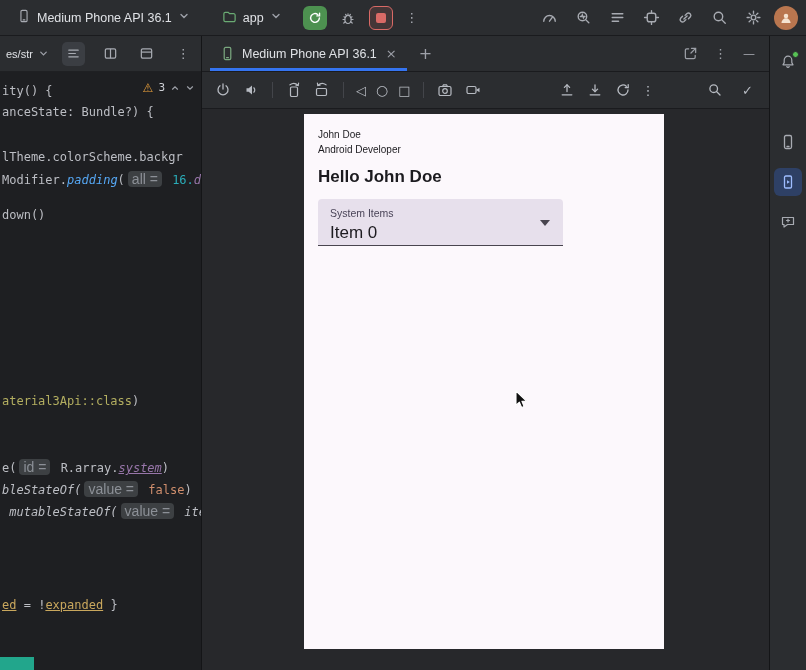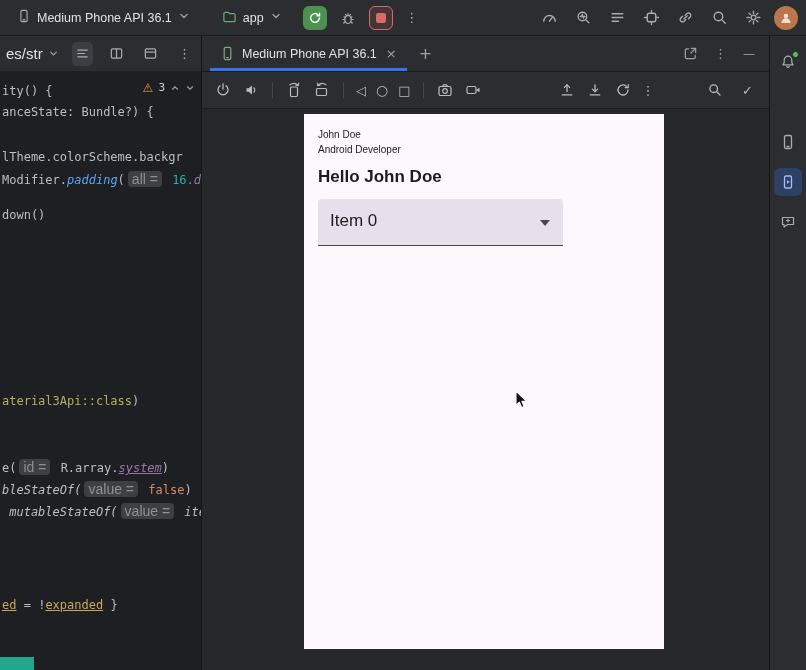--- a/index.html
+++ b/index.html
@@ -23,21 +23,21 @@
             display:flex; align-items:center; justify-content:center; }
 
   
   .main-row { flex:1; display:flex; min-height:0; }
 
   
   .editor-col { flex:0 0 202px; width:202px; display:flex; flex-direction:column;
                 background:#1e1f22; border-right:1px solid #141517; }
   .editor-toolbar { flex:0 0 36px; height:36px; background:#2b2d30; border-bottom:1px solid #1f2023;
                     display:flex; align-items:center; padding:0 6px; gap:13px; color:#c2c5cb; }
-  .breadcrumb { display:flex; align-items:center; gap:5px; color:#dfe1e5; font-size:15px; }
+  .breadcrumb { display:flex; align-items:center; gap:5px; color:#dfe1e5; font-size:11px; }
   .et-icon { width:24px; height:24px; display:flex; align-items:center; justify-content:center;
              border-radius:5px; color:#a8abb2; }
   .et-icon.active { background:#3b3e43; }
   .code-area { flex:1; position:relative; background:#1e1f22; overflow:hidden;
                font-family:"DejaVu Sans Mono",monospace; font-size:12px;padding-left:15px; }
   .code-line { position:absolute; left:2px; white-space:pre; line-height:15px; }
   .cd  { color:#bcbec4; }
   .fn  { color:#56a8f5; font-style:italic; }
   .num { color:#2aacb8; }
   .prop{ color:#9876aa; font-style:italic; }
@@ -366,20 +366,21 @@
           <span class="glyph" style="font-size:13px;">✓</span>
         </div>
       </div>
 
       <div class="device-stage">
         <div class="phone-screen">
           <div class="p-name">John Doe</div>
           <div class="p-role">Android Developer</div>
           <div class="greeting">Hello John Doe</div>
           <div class="dd-field">
+            <div class="dd-label">System Items</div>
             <div class="dd-value">Item 0</div>
             <div class="dd-caret"></div>
           </div>
           <div class="cursor">
             <svg width="13" height="19" viewBox="0 0 13 19">
                 <path d="M1 1v14.2l3.4-3 2.2 5.3 2.5-1-2.2-5.2 4.6-.2z" fill="#111111" stroke="#ffffff" stroke-width="1.1" stroke-linejoin="round"></path>
               </svg>
           </div>
         </div>
       </div>

